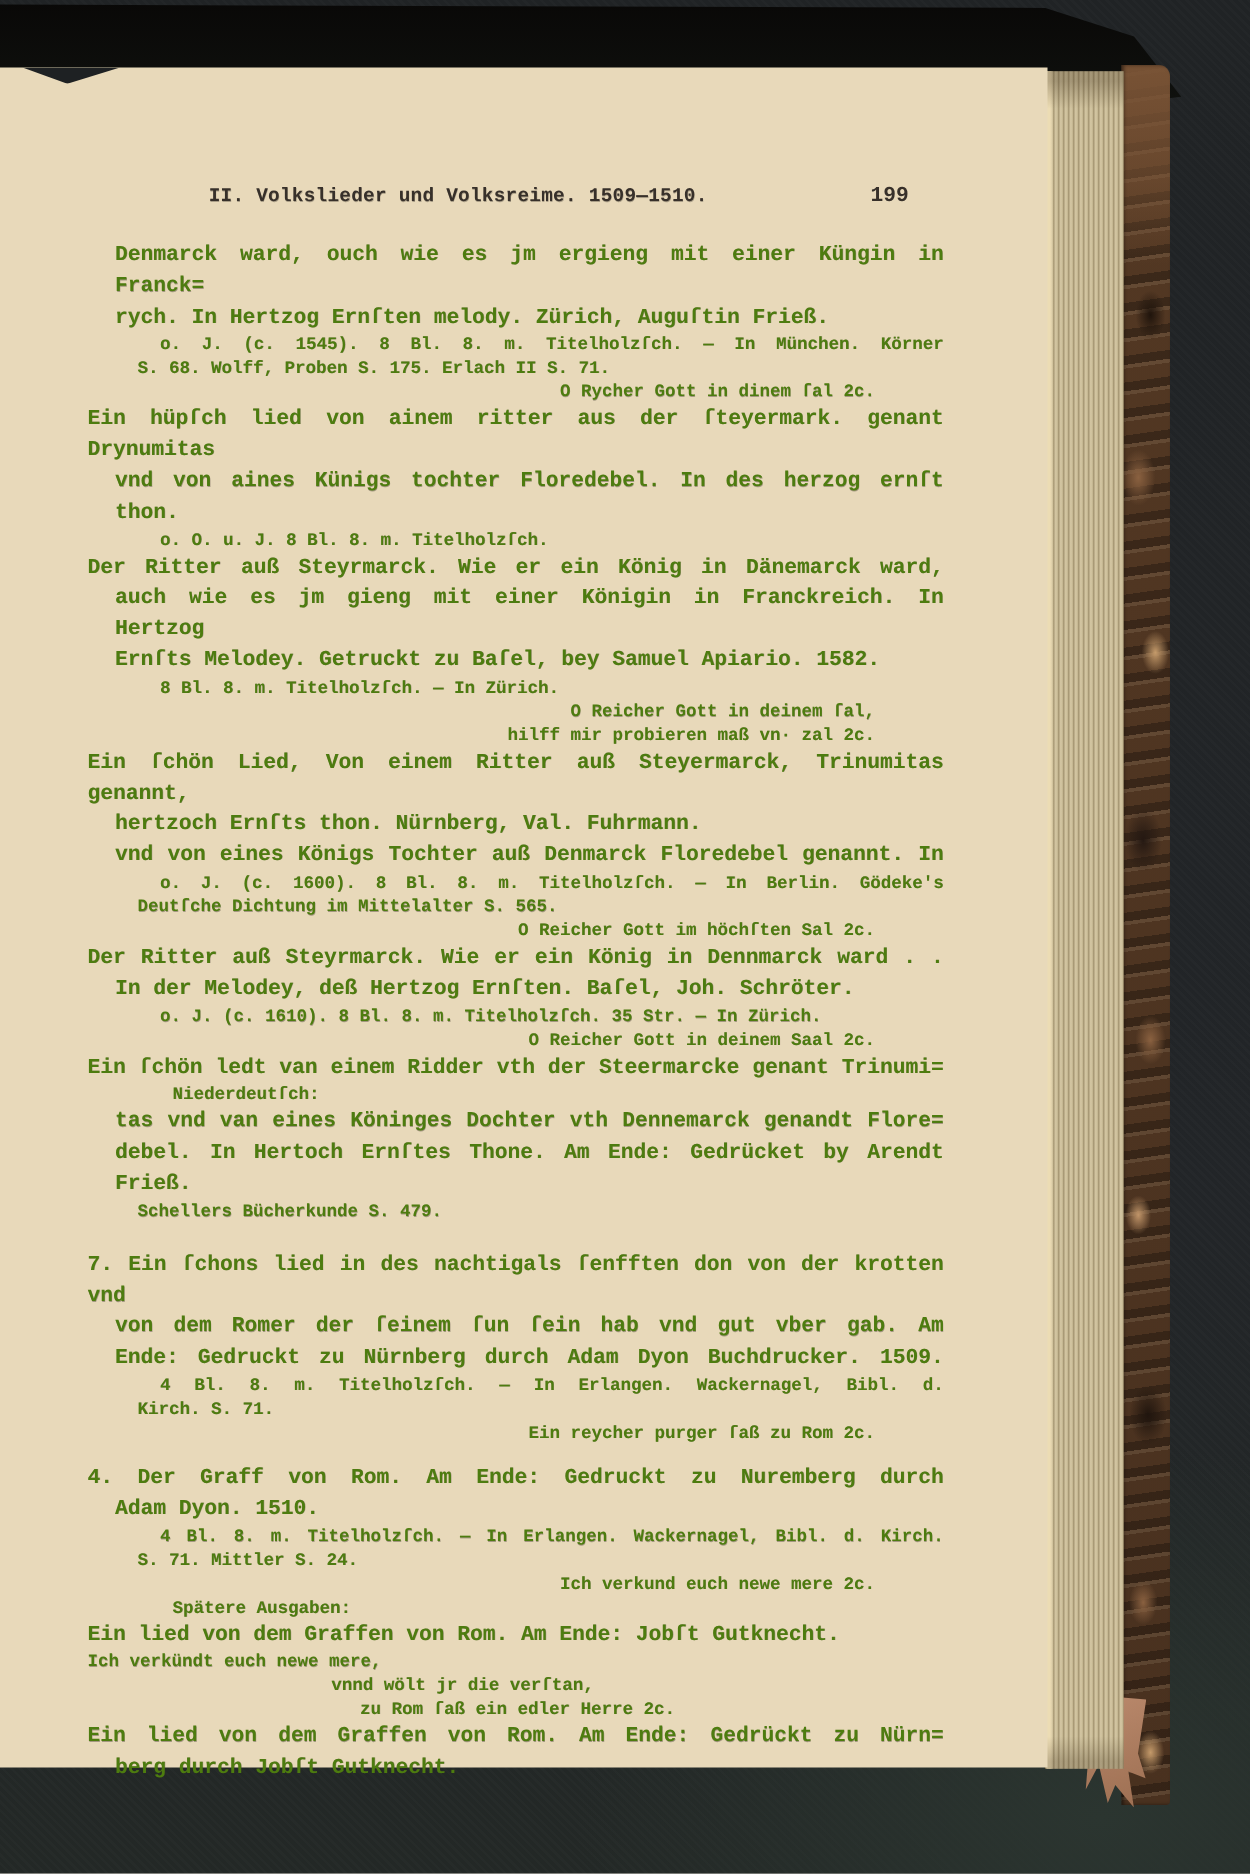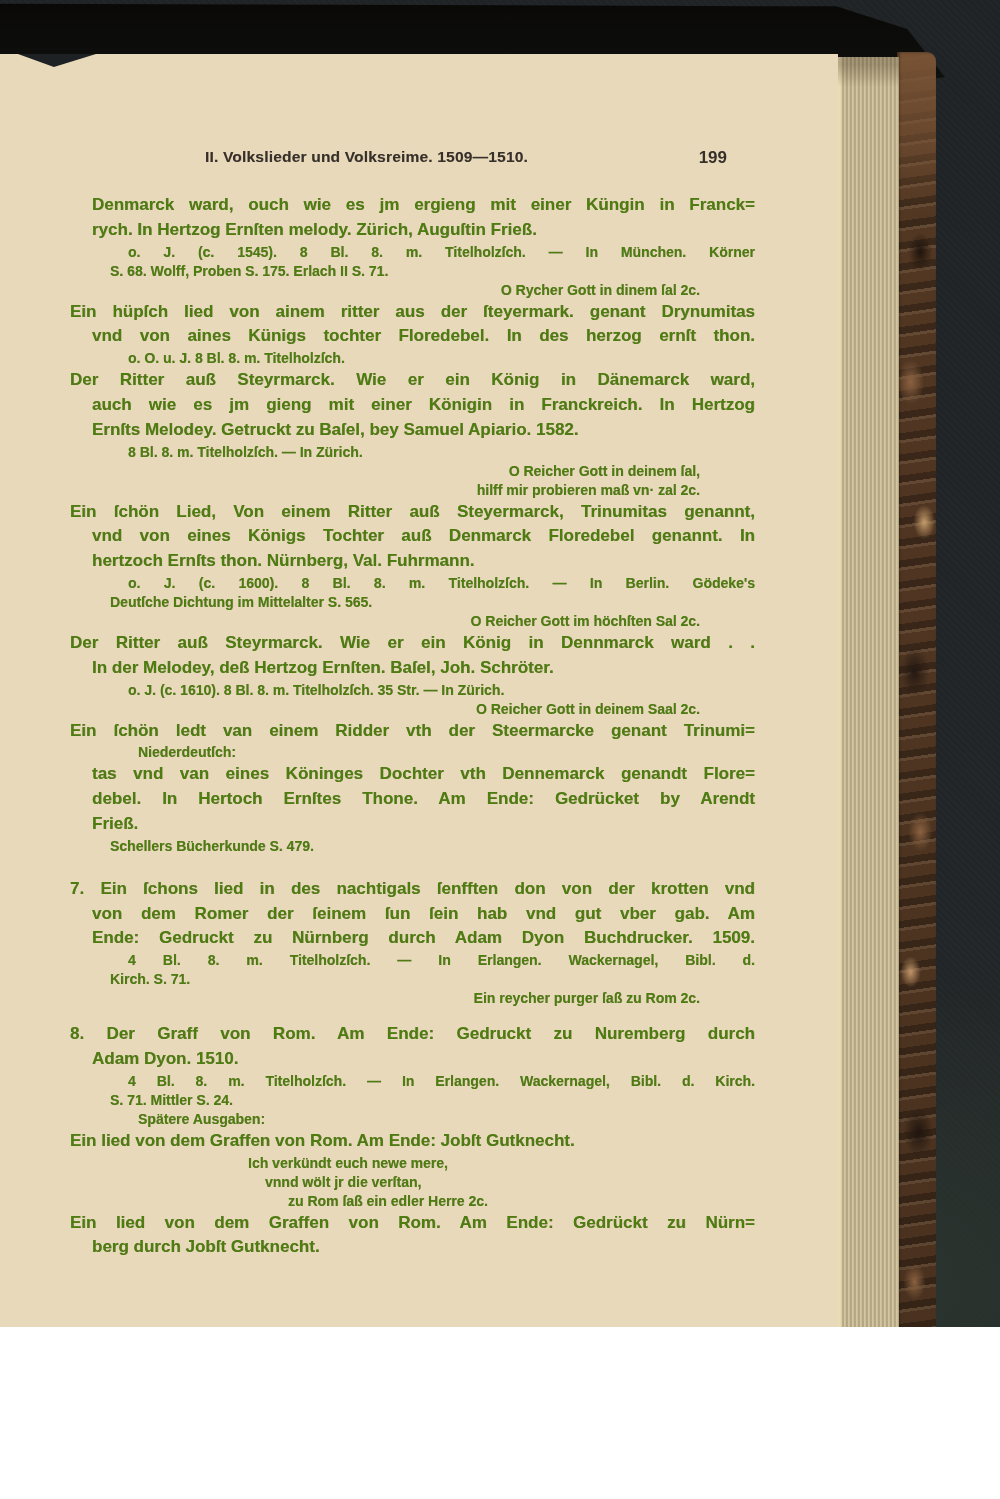--- a/index.html
+++ b/index.html
@@ -1,22 +1,22 @@
 <!DOCTYPE html>
 <html><head>
 <meta charset="utf-8">
 <style>
   html,body { margin:0; padding:0; }
   #screen {
-    position:relative; width:1000px; height:1327px; overflow:hidden;
+    position:relative; width:1000px; height:1499px; overflow:hidden;
     background:
       radial-gradient(700px 500px at 88% 97%, #2b3530 0%, rgba(43,53,48,0) 60%),
       repeating-linear-gradient(45deg, rgba(255,255,255,.015) 0 2px, rgba(0,0,0,0) 2px 5px),
       linear-gradient(180deg,#202325 0%, #222528 65%, #232826 100%);
-    font-family:Liberation Sans, sans-serif;
+    font-family:Liberation Mono, monospace;
   }
   
   #shadow {
     position:absolute; left:0; top:1408; width:945px; height:91px;
     background:linear-gradient(180deg,#090807,#10120f);
     clip-path:polygon(0 4%, 88.5% 7%, 96% 32%, 100% 85%, 88% 100%, 0 100%);
   }
   
   #cover {
     position:absolute; left:897px; top:52px; width:39px; height:1392px;
@@ -93,21 +93,21 @@
   #text-block { position:absolute; left:70px; top:139px; width:685px; color:#4d7c0f; }
   .ln { text-shadow:.3px .3px 0 rgba(53,46,37,.38); font-weight:bold; white-space:nowrap; }
   .ln.j, .ln.q { white-space:normal; }
   .e,.c,.num { font-size:17px; line-height:24.8px; }
   .b,.b2,.q,.l,.qa,.qb,.qc { font-size:14px; line-height:19px; }
   .c  { margin-left:22px; }
   .b  { margin-left:58px; }
   .b2 { margin-left:40px; }
   .l  { margin-left:68px; }
   .q  { text-align:right; padding-right:55px; }
-  .qa { margin-left:178px; }
+  .qa { }
   .qb { margin-left:195px; }
   .qc { margin-left:218px; }
   .gap  { margin-top:21px; }
   .gap2 { margin-top:14px; }
   .j { text-align:justify; text-align-last:justify; }
 </style>
 </head>
 <body>
 
 <div id="screen">
@@ -131,45 +131,46 @@
         <div class="ln e j">Ein hüpſch lied von ainem ritter aus der ſteyermark. genant Drynumitas</div>
         <div class="ln c j">vnd von aines Künigs tochter Floredebel. In des herzog ernſt thon.</div>
         <div class="ln b">o. O. u. J. 8 Bl. 8. m. Titelholzſch.</div>
         <div class="ln e j">Der Ritter auß Steyrmarck. Wie er ein König in Dänemarck ward,</div>
         <div class="ln c j">auch wie es jm gieng mit einer Königin in Franckreich. In Hertzog</div>
         <div class="ln c">Ernſts Melodey. Getruckt zu Baſel, bey Samuel Apiario. 1582.</div>
         <div class="ln b">8 Bl. 8. m. Titelholzſch. — In Zürich.</div>
         <div class="ln q">O Reicher Gott in deinem ſal,</div>
         <div class="ln q">hilff mir probieren maß vn· zal 2c.</div>
         <div class="ln e j">Ein ſchön Lied, Von einem Ritter auß Steyermarck, Trinumitas genannt,</div>
+        <div class="ln c">hertzoch Ernſts thon. Nürnberg, Val. Fuhrmann.</div>
         <div class="ln c j">vnd von eines Königs Tochter auß Denmarck Floredebel genannt. In</div>
-        <div class="ln c">hertzoch Ernſts thon. Nürnberg, Val. Fuhrmann.</div>
         <div class="ln b j">o. J. (c. 1600). 8 Bl. 8. m. Titelholzſch. — In Berlin. Gödeke's</div>
         <div class="ln b2">Deutſche Dichtung im Mittelalter S. 565.</div>
         <div class="ln q">O Reicher Gott im höchſten Sal 2c.</div>
         <div class="ln e j">Der Ritter auß Steyrmarck. Wie er ein König in Dennmarck ward . .</div>
         <div class="ln c">In der Melodey, deß Hertzog Ernſten. Baſel, Joh. Schröter.</div>
         <div class="ln b">o. J. (c. 1610). 8 Bl. 8. m. Titelholzſch. 35 Str. — In Zürich.</div>
         <div class="ln q">O Reicher Gott in deinem Saal 2c.</div>
         <div class="ln e j">Ein ſchön ledt van einem Ridder vth der Steermarcke genant Trinumi=</div>
         <div class="ln l">Niederdeutſch:</div>
         <div class="ln c j">tas vnd van eines Köninges Dochter vth Dennemarck genandt Flore=</div>
         <div class="ln c j">debel. In Hertoch Ernſtes Thone. Am Ende: Gedrücket by Arendt</div>
         <div class="ln c">Frieß.</div>
         <div class="ln b2">Schellers Bücherkunde S. 479.</div>
         <div class="ln e j gap">7. Ein ſchons lied in des nachtigals ſenfften don von der krotten vnd</div>
         <div class="ln c j">von dem Romer der ſeinem ſun ſein hab vnd gut vber gab. Am</div>
         <div class="ln c j">Ende: Gedruckt zu Nürnberg durch Adam Dyon Buchdrucker. 1509.</div>
         <div class="ln b j">4 Bl. 8. m. Titelholzſch. — In Erlangen. Wackernagel, Bibl. d.</div>
         <div class="ln b2">Kirch. S. 71.</div>
         <div class="ln q">Ein reycher purger ſaß zu Rom 2c.</div>
-        <div class="ln e j gap2">8. Der Graff von Rom. Am Ende: Gedruckt zu Nuremberg durch</div>
+        <div class="ln e j gap2">4. Der Graff von Rom. Am Ende: Gedruckt zu Nuremberg durch</div>
         <div class="ln c">Adam Dyon. 1510.</div>
         <div class="ln b j">4 Bl. 8. m. Titelholzſch. — In Erlangen. Wackernagel, Bibl. d. Kirch.</div>
         <div class="ln b2">S. 71. Mittler S. 24.</div>
+        <div class="ln q">Ich verkund euch newe mere 2c.</div>
         <div class="ln l">Spätere Ausgaben:</div>
         <div class="ln e">Ein lied von dem Graffen von Rom. Am Ende: Jobſt Gutknecht.</div>
         <div class="ln qa">Ich verkündt euch newe mere,</div>
         <div class="ln qb">vnnd wölt jr die verſtan,</div>
         <div class="ln qc">zu Rom ſaß ein edler Herre 2c.</div>
         <div class="ln e j">Ein lied von dem Graffen von Rom. Am Ende: Gedrückt zu Nürn=</div>
         <div class="ln c">berg durch Jobſt Gutknecht.</div>
       </div>
   </div>
 </div>

